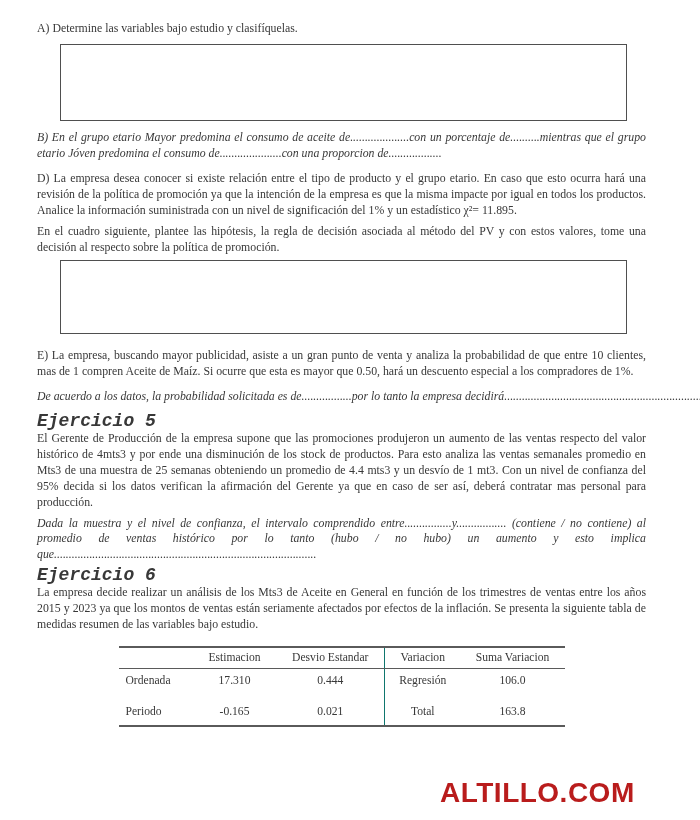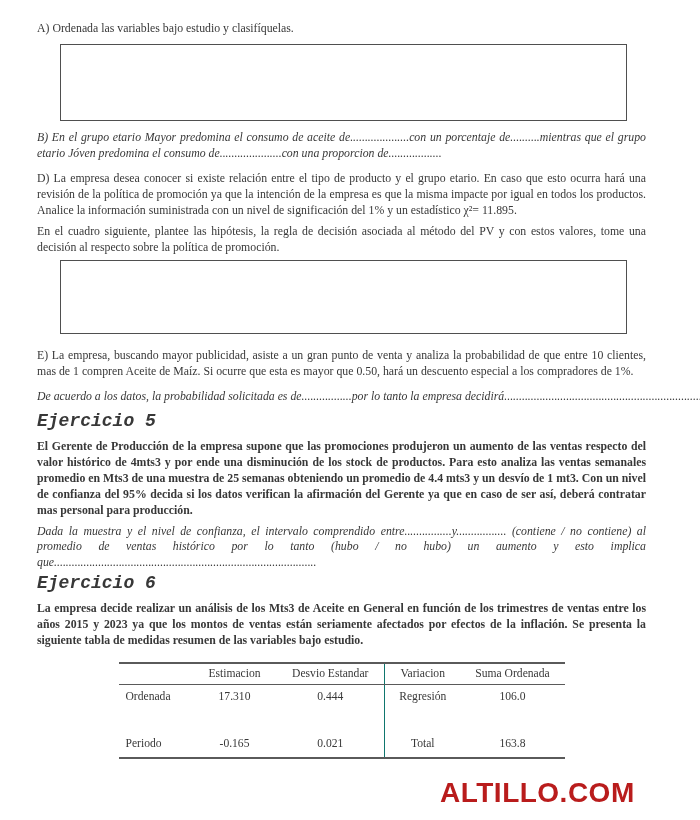--- a/index.html
+++ b/index.html
@@ -26,21 +26,21 @@
   }
   .box-a { height:77px; margin-top:7px; }
   .box-d { height:74px; margin-top:4px; }
   .mt-qb { margin-top:9px; }
   .mt-qc { margin-top:7px; }
   .mt-qd { margin-top:9px; }
   .mt-pv { margin-top:6px; }
   .mt-qe { margin-top:14px; }
   .mt-qe-ans { margin-top:9px; }
   .mt-ex5-title { margin-top:8px; }
-  .mt-body { margin-top:10px;font-weight:bold; }
+  .mt-body { margin-top:2px; }
   .mt-ex5-ans { margin-top:5px; }
   .mt-ex6-title { margin-top:4px; }
   .overflow-line {
     white-space:nowrap;
     overflow:hidden;
     text-align:left;
     margin-right:-54px;
   }
   .exercise-title {
     font-weight:bold;
@@ -60,21 +60,21 @@
   }
   .summary-table thead th {
     font-weight:normal;
     border-bottom:1px solid #5a5a5a;
     padding:3px 4px 4px 4px;
     text-align:center;
   }
   .summary-table td {
     text-align:center;
     line-height:15.5px;
-    padding:16px 4px;
+    padding:8px 4px;
   }
   .summary-table tbody tr:first-child td { padding-top:4px; }
   .summary-table tbody tr:last-child td { padding-bottom:5px; }
   .col-label { width:74px; text-align:left !important; padding-left:7px !important; }
   .col-est { width:84px; }
   .col-desv { width:108px; }
   .col-var { width:76px; border-left:1px solid #0f766e; }
   .col-suma { width:104px; }
   .watermark {
     position:absolute;
@@ -85,21 +85,21 @@
     font-size:28px;
     letter-spacing:0.5px;
     color:#b91c1c;
   }
 </style>
 </head>
 <body>
 
 <div class="page">
 
-  <p class="para">A) Ordenada las variables bajo estudio y clasifíquelas.</p>
+  <p class="para">A) Determine las variables bajo estudio y clasifíquelas.</p>
 
   <div class="answer-box box-a"></div>
 
   <p class="para italic mt-qb">B) En el grupo etario Mayor predomina el consumo de aceite de....................con un porcentaje de..........mientras que el grupo etario Jóven predomina el consumo de.....................con una proporcion de..................</p>
 
 
   <p class="para mt-qd">D) La empresa desea conocer si existe relación entre el tipo de producto y el grupo etario. En caso que esto ocurra hará una revisión de la política de promoción ya que la intención de la empresa es que la misma impacte por igual en todos los productos. Analice la información suministrada con un nivel de significación del 1% y un estadístico χ²= 11.895.</p>
 
   <p class="para mt-pv">En el cuadro siguiente, plantee las hipótesis, la regla de decisión asociada al método del PV y con estos valores, tome una decisión al respecto sobre la política de promoción.</p>
 
@@ -119,21 +119,21 @@
 
   <p class="para mt-body">La empresa decide realizar un análisis de los Mts3 de Aceite en General en función de los trimestres de ventas entre los años 2015 y 2023 ya que los montos de ventas están seriamente afectados por efectos de la inflación. Se presenta la siguiente tabla de medidas resumen de las variables bajo estudio.</p>
 
   <table class="summary-table">
     <thead>
       <tr>
         <th class="col-label"></th>
         <th class="col-est">Estimacion</th>
         <th class="col-desv">Desvio Estandar</th>
         <th class="col-var">Variacion</th>
-        <th class="col-suma">Suma Ordenada</th>
+        <th class="col-suma">Suma Variacion</th>
       </tr>
     </thead>
     <tbody>
       <tr>
         <td class="col-label">Ordenada</td>
         <td class="col-est">17.310</td>
         <td class="col-desv">0.444</td>
         <td class="col-var">Regresión</td>
         <td class="col-suma">106.0</td>
       </tr>

